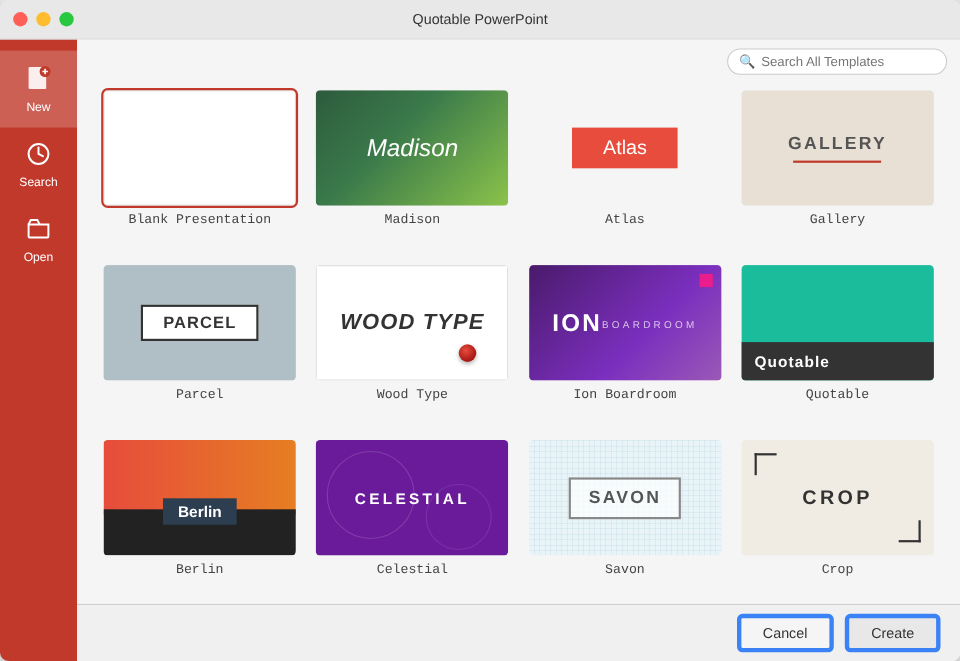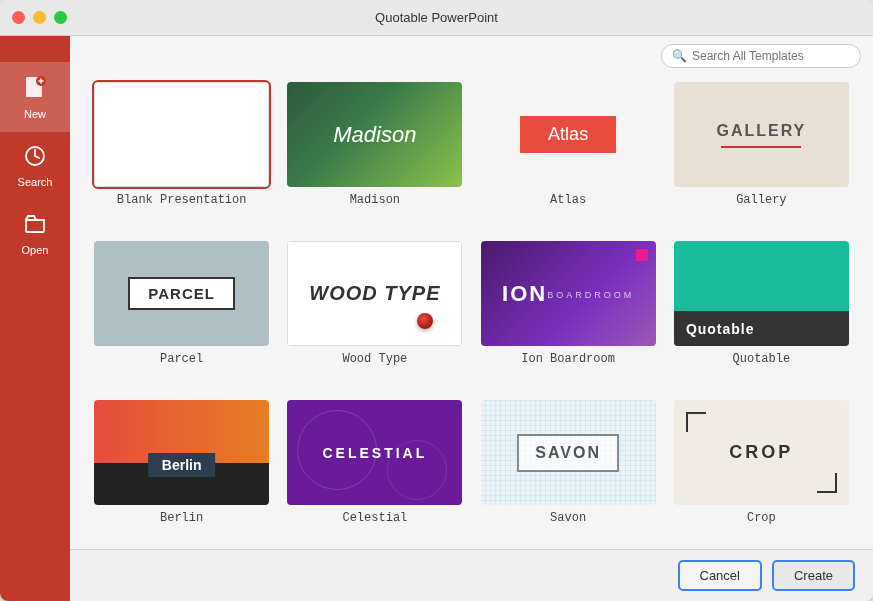--- a/index.html
+++ b/index.html
@@ -51,21 +51,21 @@
       height: 565px;
     }
 
     
     .sidebar {
       width: 70px;
       background: #c0392b;
       display: flex;
       flex-direction: column;
       align-items: center;
-      padding-top: 26px;
+      padding-top: 10px;
     }
     .sidebar-item {
       display: flex;
       flex-direction: column;
       align-items: center;
       color: white;
       padding: 12px 0;
       width: 100%;
       cursor: pointer;
       font-size: 11px;
@@ -483,21 +483,21 @@
       align-items: center;
       justify-content: flex-end;
       padding: 0 18px;
       gap: 10px;
     }
     .btn {
       padding: 6px 20px;
       border-radius: 5px;
       font-size: 13px;
       cursor: pointer;
-      border: 2px solid #3b82f6;
+      border: 4px solid #3b82f6;
     }
     .btn-cancel {
       background: #f5f5f5;
       color: #333;
     }
     .btn-create {
       background: #e8e8e8;
       color: #333;
       font-weight: 500;
     }

